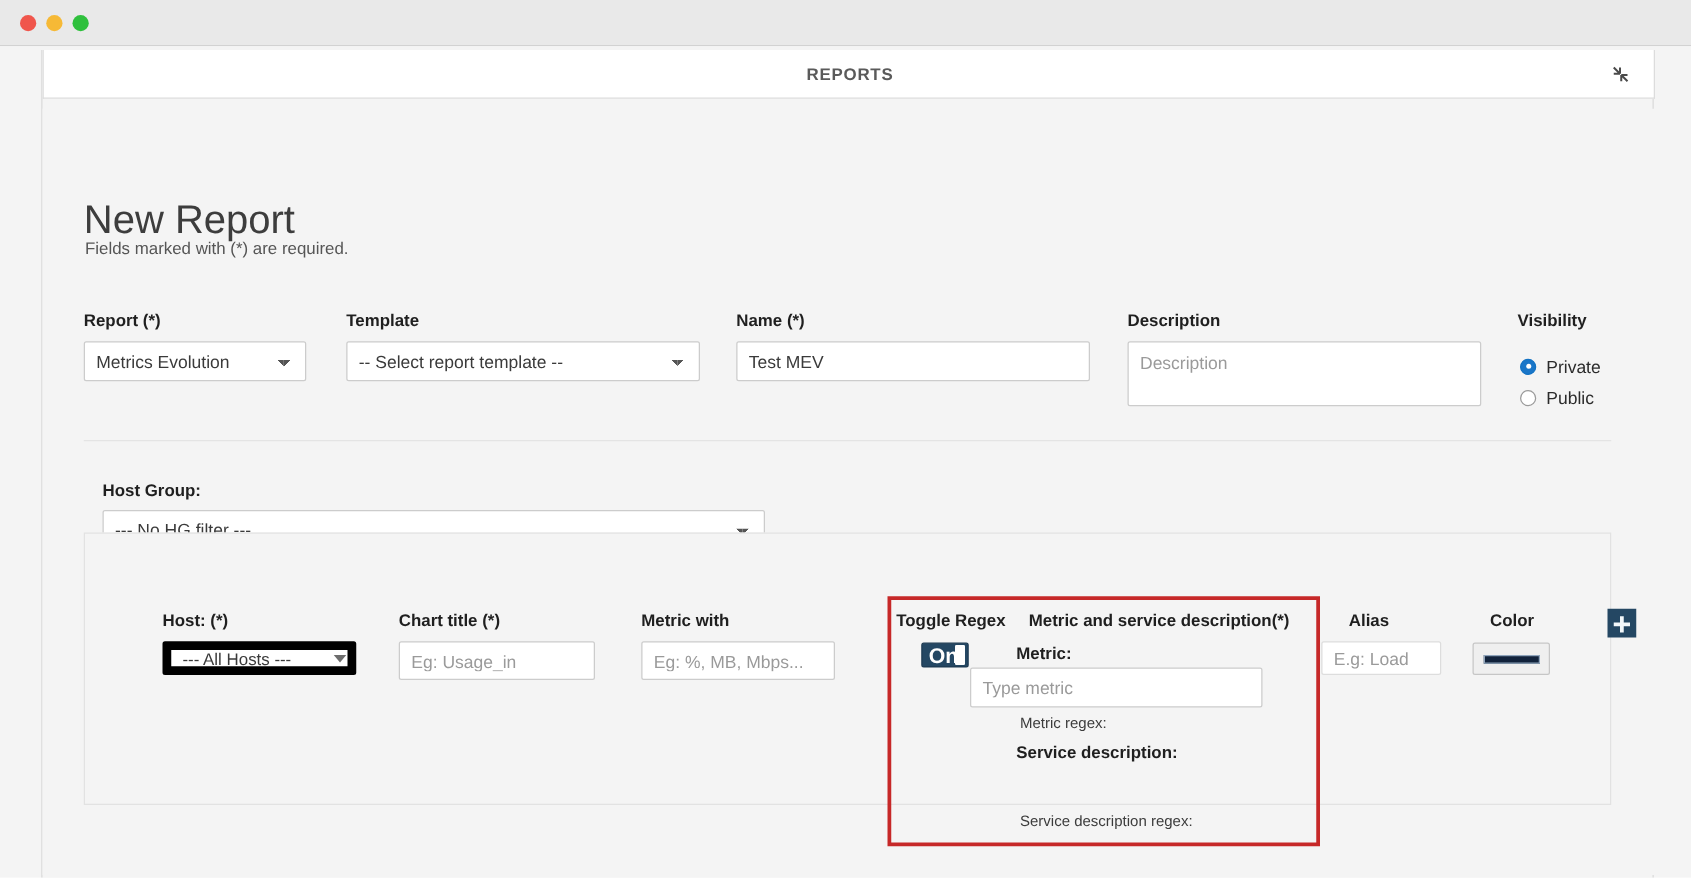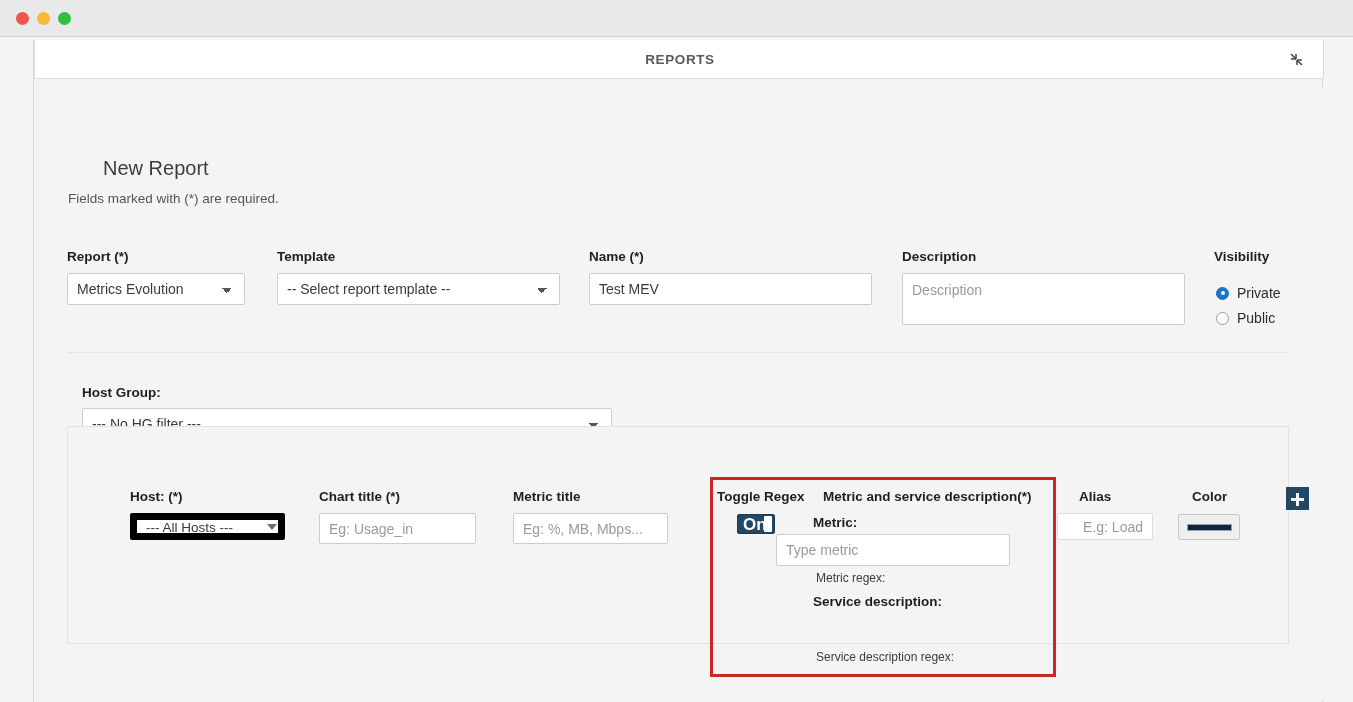--- a/index.html
+++ b/index.html
@@ -67,21 +67,21 @@
 
   
   #content {
     position: absolute; left: 0; top: 47px;
     width: 1290px; height: 613px;
     background: #f4f4f4;
   }
 
   .page-title {
     position: absolute; left: 33px; top: 70px;
-    font-size: 20px; color: #3d3d3d; font-weight: normal; margin-left: 36px;
+    font-size: 32px; color: #3d3d3d; font-weight: normal;
   }
   .page-subtitle {
     position: absolute; left: 34px; top: 104px;
     font-size: 13.5px; color: #555555;
   }
   .hr-top {
     position: absolute; left: 33px; top: 265px;
     width: 1222px; height: 1px; background: #e4e4e4;
   }
 
@@ -308,42 +308,42 @@
 
     <div class="field-label" style="position:absolute; left:96px; top:449px;">Host: (*)</div>
     <select class="host-select" id="host-select" style="left:96px; top:473px; width:155px;">
       <option>--- All Hosts ---</option>
     </select>
     <span class="host-caret" style="left:233px; top:484px;"></span>
 
     <div class="field-label" style="position:absolute; left:285px; top:449px;">Chart title (*)</div>
     <input class="form-input" id="chart-title-input" style="left: 285px; top: 473px; width: 157px; height: 31px;" type="text" placeholder="Eg: Usage_in">
 
-    <div class="field-label" style="position:absolute; left:479px; top:449px;">Metric title</div>
+    <div class="field-label" style="position:absolute; left:479px; top:449px;">Metric with</div>
     <input class="form-input" id="metric-units-input" style="left: 479px; top: 473px; width: 155px; height: 31px;" type="text" placeholder="Eg: %, MB, Mbps...">
 
     <div id="regex-highlight"></div>
 
     <div class="field-label" style="position:absolute; left:683px; top:449px;">Toggle Regex</div>
     <div id="regex-toggle">
       <span id="regex-toggle-label">On</span>
       <span id="regex-toggle-knob"></span>
     </div>
 
     <div class="field-label" style="position:absolute; left:789px; top:449px;">Metric and service description(*)</div>
 
     <div class="sub-label" style="position:absolute; left:779px; top:475px;">Metric:</div>
     <input class="form-input" id="metric-input" style="left: 742px; top: 494px; width: 234px; height: 32px;" type="text" placeholder="Type metric">
     <div class="regex-note" style="position:absolute; left:782px; top:531px;">Metric regex:</div>
 
     <div class="sub-label" style="position:absolute; left:779px; top:554px;">Service description:</div>
     <div class="regex-note" style="position:absolute; left:782px; top:610px;">Service description regex:</div>
 
     <div class="field-label" style="position:absolute; left:1045px; top:449px;">Alias</div>
-    <input class="form-input" id="alias-input" style="left: 1023px; top: 473px; width: 96px; height: 27px; border-color: rgb(221, 221, 221); text-align: right;" type="text" placeholder="E.g: Load">
+    <input class="form-input" id="alias-input" style="left: 1023px; top: 473px; width: 96px; height: 27px; border-color: rgb(221, 221, 221);" type="text" placeholder="E.g: Load">
 
     <div class="field-label" style="position:absolute; left:1158px; top:449px;">Color</div>
     <button id="color-swatch-btn">
       <span id="color-swatch-bar" style="background: rgb(17, 34, 59);"></span>
     </button>
 
     <button class="sq-btn" id="add-metric-row-btn"></button>
 
   </div>
 </div>

